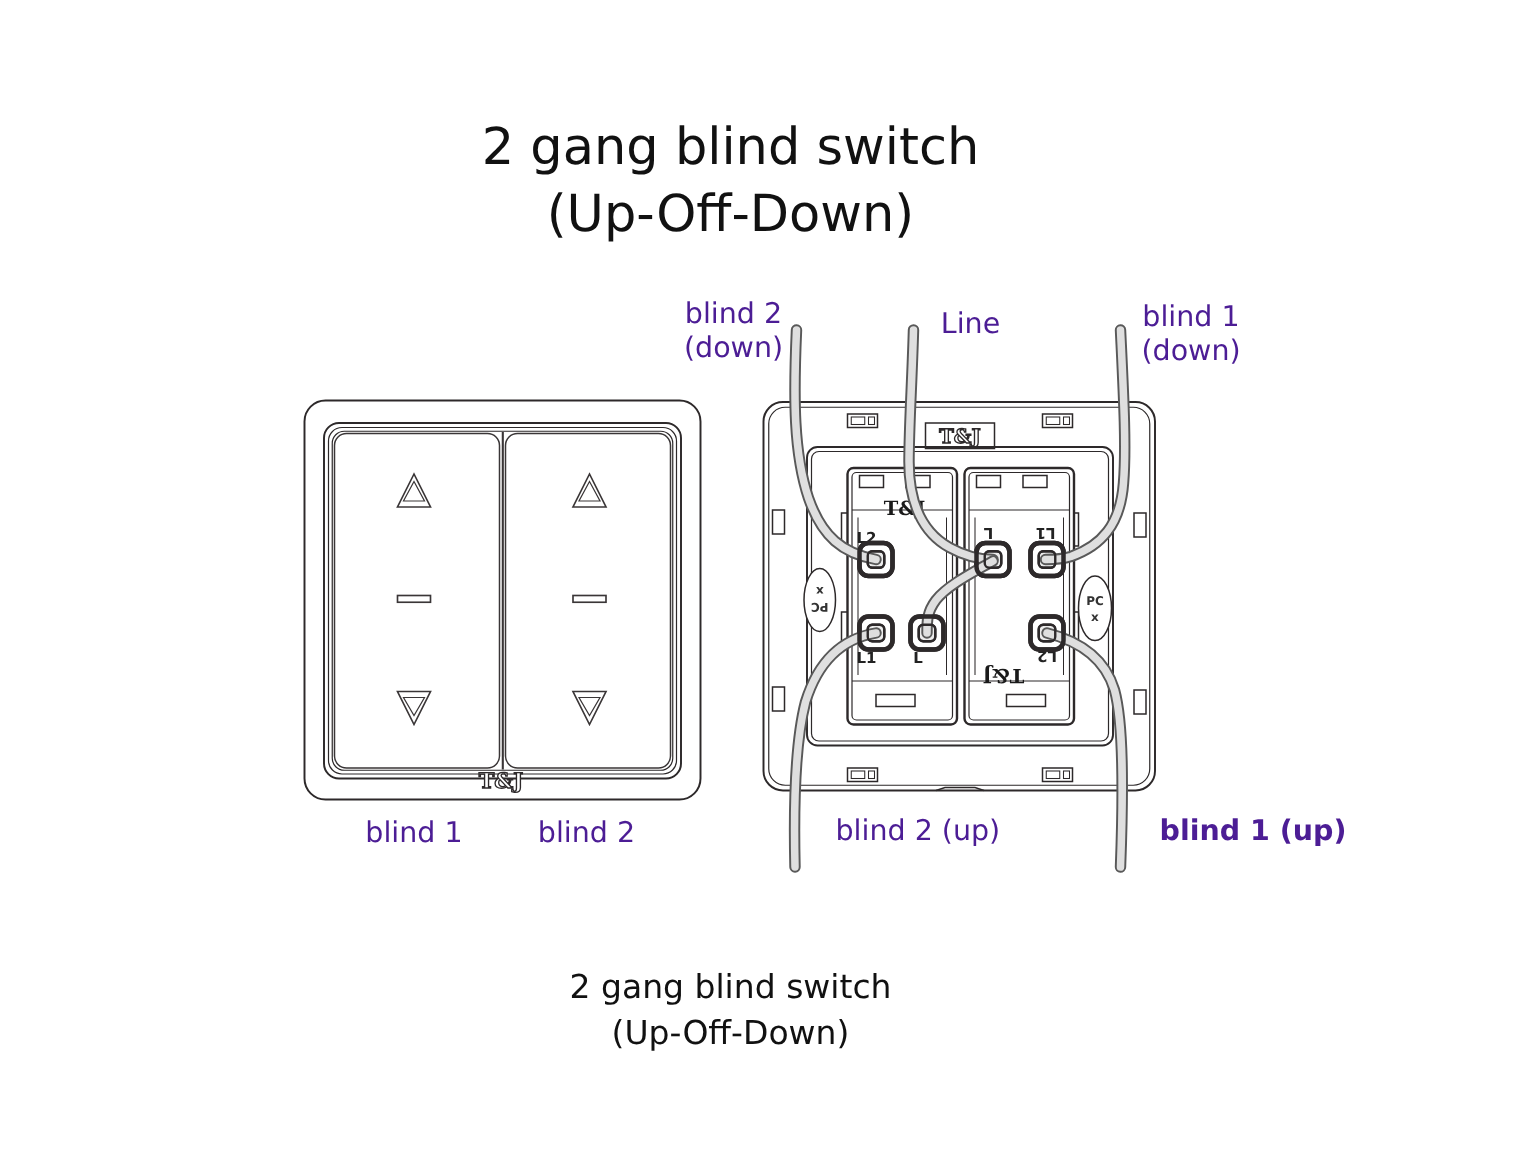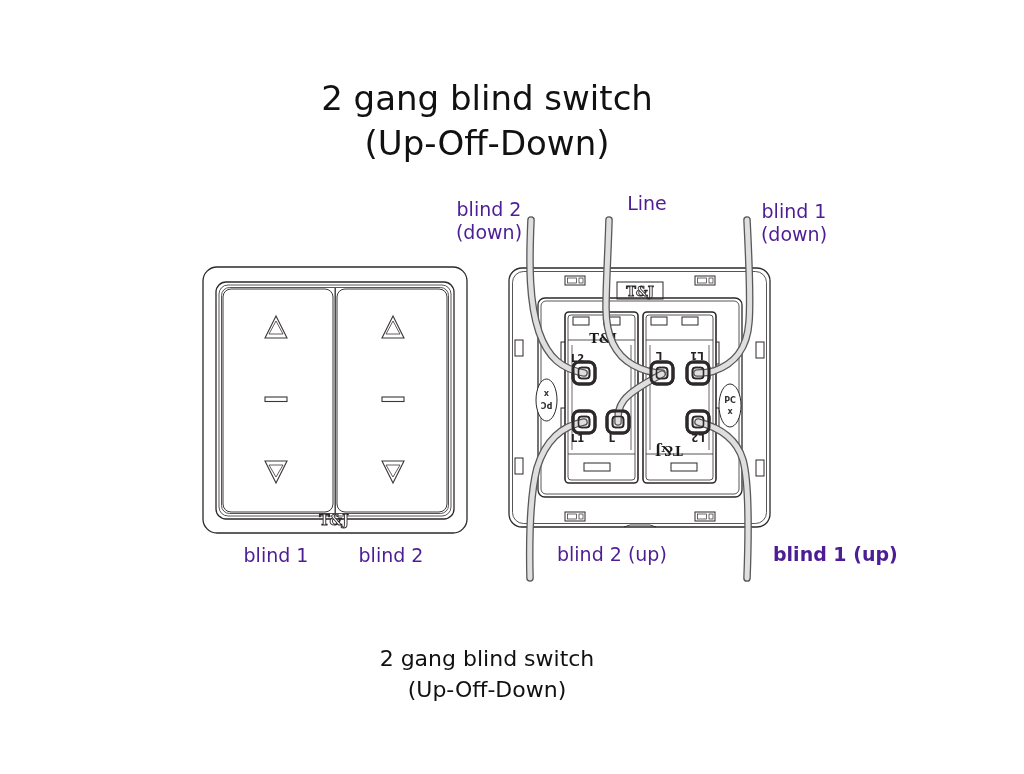--- a/index.html
+++ b/index.html
@@ -217,21 +217,21 @@
         <rect x="192.5" y="177.5" width="11" height="11" rx="3" stroke-width="1.6"></rect>
       <rect x="187" y="221" width="22" height="22" rx="6" stroke-width="3"></rect>
         <rect x="192.5" y="226.5" width="11" height="11" rx="3" stroke-width="1.6"></rect>
     </g>
   </svg>
 
   <div class="abs wire-label center" style="left:439px;top:198px;width:100px;">
     <div>blind 2</div>
     <div>(down)</div>
   </div>
-  <div class="abs wire-label center" style="left:607px;top:192px;width:80px;">Line</div>
+  <div class="abs wire-label center" style="left:607px;top:205px;width:80px;">Line</div>
   <div class="abs wire-label center" style="left:744px;top:200px;width:100px;">
     <div>blind 1</div>
     <div>(down)</div>
   </div>
   <div class="abs wire-label" style="left:557px;top:543px;">blind 2 (up)</div>
   <div class="abs wire-label" style="left:773px;top:543px;font-weight:bold;">blind 1 (up)</div>
 
   <div class="abs wire-label center" style="left:226px;top:544px;width:100px;">blind 1</div>
   <div class="abs wire-label center" style="left:341px;top:544px;width:100px;">blind 2</div>
 

